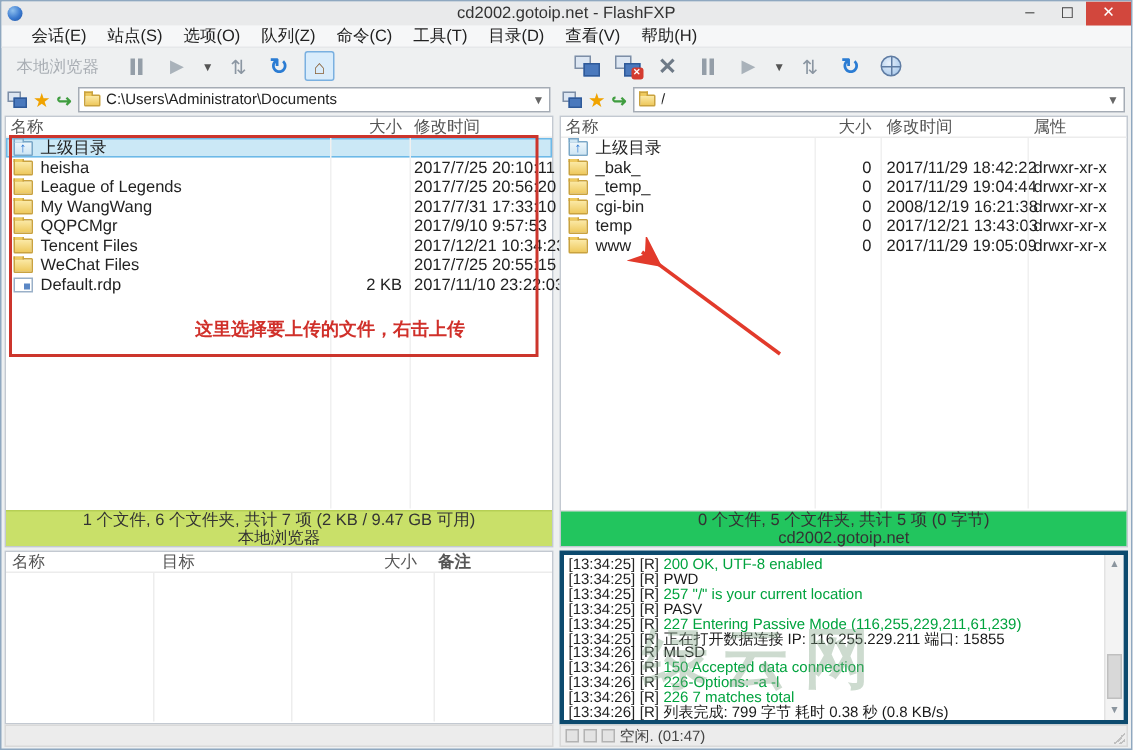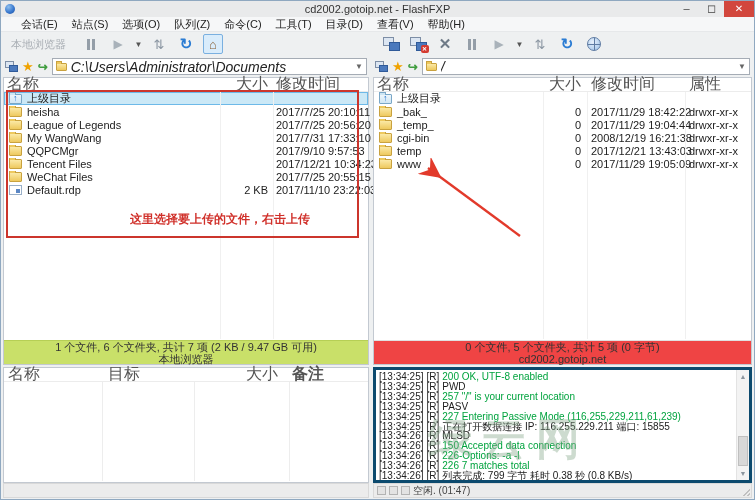--- a/index.html
+++ b/index.html
@@ -48,29 +48,29 @@
   .path-row { position:absolute; top:55px; left:0; right:0; height:21px; }
   .pathgrp { position:absolute; top:0; height:21px; display:flex; align-items:center; gap:4px; padding:0 2px; }
   .pg-left { left:2px; width:366px; }
   .pg-right { left:372px; right:2px; }
   .i-net { width:13px; height:11px; position:relative; flex:none;}
   .i-net::before { content:""; position:absolute; left:0; top:0; width:7px; height:5px; background:#dce6f2; border:1px solid #7d8ea6; }
   .i-net::after { content:""; position:absolute; right:0; bottom:0; width:7px; height:5px; background:#4a79bd; border:1px solid #2f5a99; }
   .i-star { color:#f0a300; font-size:13px; flex:none; }
   .i-go { color:#3f9d3f; font-size:12px; font-weight:bold; flex:none; }
   .combo { flex:1; height:17px; border:1px solid #a5acb5; background:#fff; display:flex; align-items:center; padding:0 3px; gap:4px; }
-  .combo .txt { flex:1; font-size:14px; white-space:nowrap; overflow:hidden;font-style:italic; }
+  .combo .txt { flex:1; font-size:10px; white-space:nowrap; overflow:hidden; }
   .combo .dd { font-size:8px; color:#666; }
   .mini-folder { width:11px; height:8px; background:linear-gradient(#fbe9a6,#eec95e); border:1px solid #c9a23f; border-radius:1px; position:relative; flex:none;}
   .mini-folder::before { content:""; position:absolute; top:-3px; left:-1px; width:4px; height:2px; background:#eec95e; border:1px solid #c9a23f; border-bottom:0; }
   
   .pane { position:absolute; top:76px; height:288px; background:#fff; border:1px solid #c3c9d1; }
   .pane-left { left:2px; width:366px; }
   .pane-right { left:372px; right:2px; }
-  .lhead { height:14px; display:flex; align-items:center; border-bottom:1px solid #ececec; color:#555; font-size:16px; }
+  .lhead { height:14px; display:flex; align-items:center; border-bottom:1px solid #ececec; color:#555; font-size:11px; }
   .frow { height:13px; display:flex; align-items:center; font-size:11px; white-space:nowrap; }
   .frow.selected { background:#cbe8f6; box-shadow:inset 0 0 0 1px #6db9e8; }
   .cname { flex:1; display:flex; align-items:center; overflow:hidden; padding-left:3px; }
   .lc-size { width:52px; text-align:right; padding-right:6px; flex:none;}
   .lc-mod  { width:94px; padding-left:2px; flex:none;}
   .rc-size { width:44px; text-align:right; padding-right:6px; flex:none;}
   .rc-mod  { width:98px; padding-left:4px; flex:none;}
   .rc-attr { width:66px; padding-left:4px; flex:none;}
   .fi { width:13px; height:10px; margin:0 5px 0 2px; position:relative; flex:none; }
   .fi.folder, .fi.up { background:linear-gradient(180deg,#fbe9a6,#eec95e); border:1px solid #c9a23f; border-radius:1px; }
@@ -80,21 +80,21 @@
   .fi.up::after { content:"\2191"; position:absolute; left:3px; top:-2px; font-size:9px; font-weight:bold; color:#1f6fd0; }
   .fi.file { background:#fff; border:1px solid #9ab0c8; }
   .fi.file::after { content:""; position:absolute; right:1px; bottom:1px; width:4px; height:4px; background:#5b87c5; }
   .vline { position:absolute; width:1px; background:#f0f0f0; top:14px; bottom:25px; }
   
   .red-box { position:absolute; left:2px; top:12px; width:353px; height:148px; border:2px solid #cc352c; z-index:3; }
   .red-note { position:absolute; left:122px; bottom:8px; color:#d0302a; font-weight:bold; font-size:12px; white-space:nowrap; }
   
   .pstatus { position:absolute; left:0; right:0; bottom:0; height:24px; text-align:center; font-size:11px; line-height:12px; color:#333; }
   .pstatus.green { background:#c9e069; border-top:1px solid #b6cf55; }
-  .pstatus.gray  { background:#ef4444; border-top:1px solid #e0e0e0; }
+  .pstatus.gray  { background:#22c55e; border-top:1px solid #e0e0e0; }
   
   .arrow-svg { position:absolute; left:40px; top:80px; z-index:3; }
   
   .queue-pane { position:absolute; top:366px; left:2px; width:366px; height:116px; background:#fff; border:1px solid #c3c9d1; }
   .q-vline { position:absolute; width:1px; background:#ededed; top:14px; bottom:1px; }
   .qc-name { width:98px; padding-left:4px; flex:none;}
   .qc-target { width:92px; padding-left:6px; flex:none;}
   .qc-size { width:92px; text-align:right; padding-right:8px; flex:none;}
   .qc-note { flex:1; padding-left:6px;font-weight:bold; }
   .bottombar-left { position:absolute; left:2px; top:482px; width:366px; height:15px; background:#ececec; border:1px solid #d9d9d9; }

